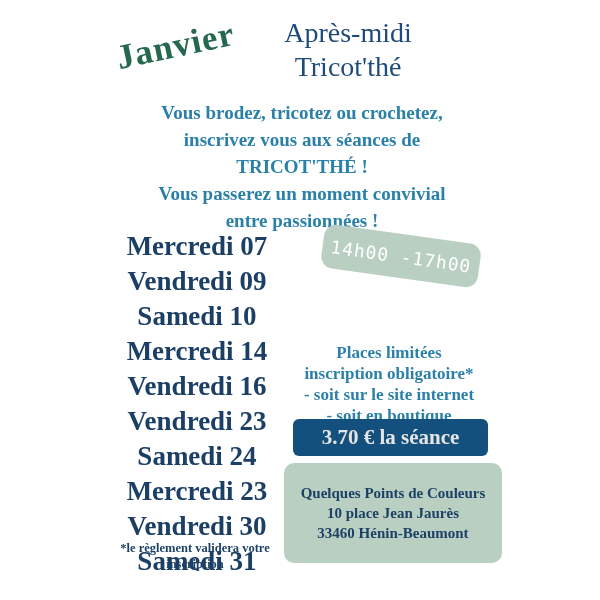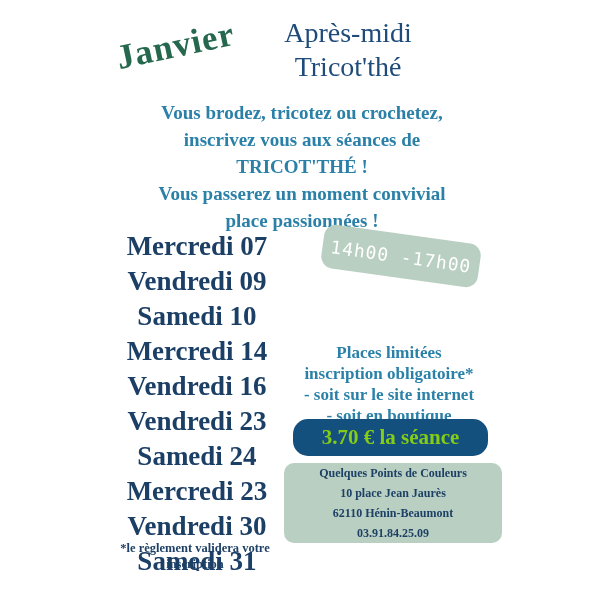--- a/index.html
+++ b/index.html
@@ -46,31 +46,31 @@
   }
 
   .registration-info {
     position: absolute; left: 283px; top: 301px; width: 212px;
     text-align: center; color: #2b80a8;
     font-size: 17px; line-height: 21px; font-weight: 600; margin-top: 41px;
   }
 
   .price-tag {
     position: absolute; left: 293px; top: 419px; width: 195px; height: 37px;
-    background: #14507d; border-radius: 15px;
+    background: #14507d; border-radius: 6px;
     display: flex; align-items: center; justify-content: center;
-    color: #84cc16; font-size: 21px; font-weight: 600;
+    color: #e5e5e5; font-size: 21px; font-weight: 600;
   }
 
   .contact-card {
     position: absolute; left: 284px; top: 463px; width: 210px;
     background: #b9cfc1; border-radius: 10px;
-    padding: 0 4px;
+    padding: 20px 4px;
     text-align: center; color: #1d4066;
-    font-size: 12px; line-height: 20px; font-weight: 700;
+    font-size: 15px; line-height: 20px; font-weight: 700;
   }
 
   .footnote {
     position: absolute; left: 95px; top: 540px; width: 200px;
     text-align: center; color: #1d4066;
     font-size: 12.5px; line-height: 16px; font-weight: 600;
   }
 
   .line { display: block; }
 </style>
@@ -84,21 +84,21 @@
   <div class="event-title">
     <span class="line">Après-midi</span>
     <span class="line">Tricot'thé</span>
   </div>
 
   <div class="intro-text">
     <span class="line">Vous brodez, tricotez ou crochetez,</span>
     <span class="line">inscrivez vous aux séances de</span>
     <span class="line">TRICOT'THÉ !</span>
     <span class="line">Vous passerez un moment convivial</span>
-    <span class="line">place passionnées !</span>
+    <span class="line">entre passionnées !</span>
   </div>
 
   <div class="dates-list">
     <span class="line">Mercredi 07</span>
     <span class="line">Vendredi 09</span>
     <span class="line">Samedi 10</span>
     <span class="line">Mercredi 14</span>
     <span class="line">Vendredi 16</span>
     <span class="line">Vendredi 23</span>
     <span class="line">Samedi 24</span>
@@ -118,22 +118,21 @@
     <span class="line">- soit en boutique</span>
   </div>
 
   <div class="price-tag">
     <span>3.70 € la séance</span>
   </div>
 
   <div class="contact-card">
     <span class="line">Quelques Points de Couleurs</span>
     <span class="line">10 place Jean Jaurès</span>
-    <span class="line">62110 Hénin-Beaumont</span>
-    <span class="line">03.91.84.25.09</span>
+    <span class="line">33460 Hénin-Beaumont</span>
   </div>
 
   <div class="footnote">
     <span class="line">*le règlement validera votre</span>
     <span class="line">inscription</span>
   </div>
 
 </div>
 
 </body></html>

